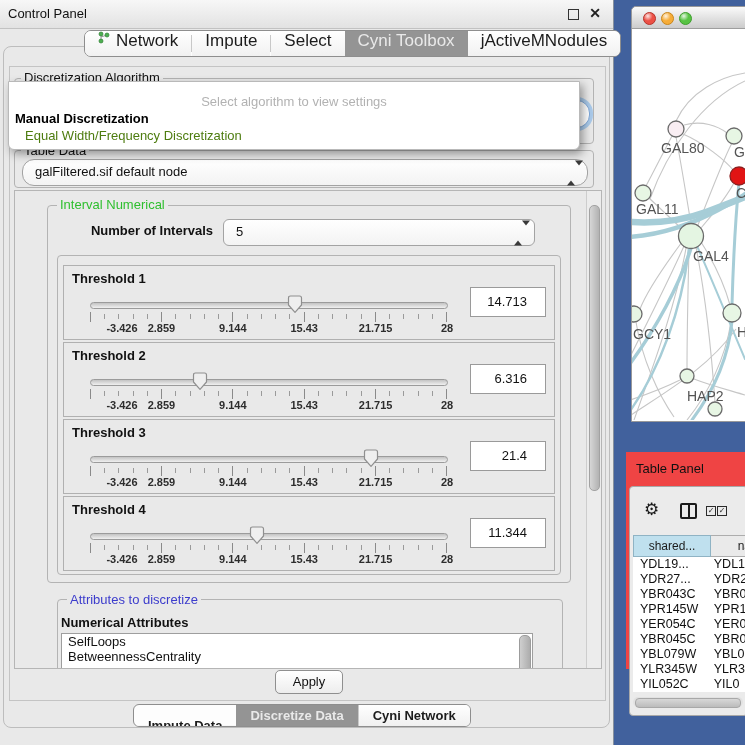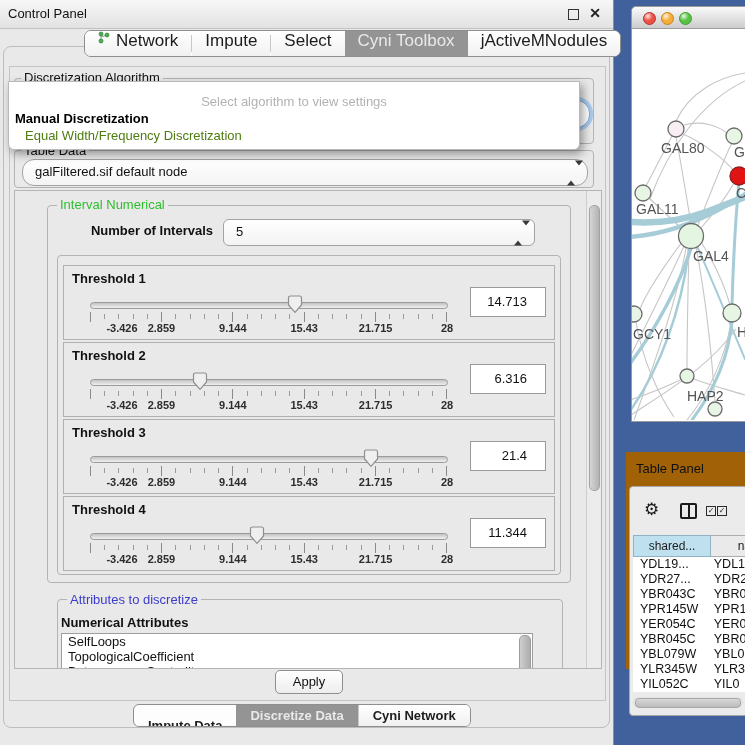--- a/index.html
+++ b/index.html
@@ -114,21 +114,21 @@
     border:1px solid #98989a;border-radius:5px 5px 0 0;}
   #net-titlebar{height:21px;background:linear-gradient(#fafafa,#cccccc);border-bottom:1px solid #9e9e9e;
     border-radius:5px 5px 0 0;position:relative;}
   .light{position:absolute;top:5px;width:11px;height:11px;border-radius:50%;
     background-image:radial-gradient(circle at 35% 28%,rgba(255,255,255,.85),rgba(255,255,255,0) 45%);}
   .l-red{left:11px;background-color:#ec5045;border:1px solid #b5342c;}
   .l-yel{left:29px;background-color:#f6ac38;border:1px solid #c8861c;}
   .l-grn{left:47px;background-color:#57c343;border:1px solid #3f9e2f;}
   #net-canvas{display:block;}
 
-  #tp-area{position:absolute;left:12px;top:452px;width:120px;height:217px;background:#a16207;}
+  #tp-area{position:absolute;left:12px;top:452px;width:120px;height:217px;background:#ef4444;}
   #tp-title{position:absolute;left:10px;top:9px;font-size:13px;color:#111;}
   #tp-box{position:absolute;left:3px;top:34px;width:117px;height:228px;background:#ebebeb;
     border:1px solid #a8a8a8;border-radius:4px;overflow:hidden;}
   #tp-toolbar{position:absolute;left:0;top:0;width:100%;height:46px;}
   .gear{position:absolute;left:14px;top:12px;font-family:"DejaVu Sans",sans-serif;font-size:17px;color:#1a1a1a;}
   .split-ico{position:absolute;left:50px;top:16px;width:13px;height:12px;border:2px solid #1a1a1a;border-radius:2px;}
   .split-ico::after{content:"";position:absolute;left:50%;top:0;width:2px;height:100%;background:#1a1a1a;transform:translateX(-50%);}
   .chk{position:absolute;top:19px;width:8px;height:8px;border:1.2px solid #2a2a2a;font-size:8px;line-height:8px;
     text-align:center;color:#2a2a2a;}
   .chk1{left:76px;} .chk2{left:87px;}
@@ -289,21 +289,20 @@
           <span class="tk5">28</span>
       </div>
       <div class="vbox">11.344</div>
     </div>
 
     <div id="attr-box" class="gbox"></div>
     <div id="attr-title" class="group-title">Attributes to discretize</div>
     <div id="attr-sub">Numerical Attributes</div>
     <div id="attr-list">
       <div class="li">SelfLoops</div>
-      <div class="li">TopologicalCoefficient</div>
       <div class="li">BetweennessCentrality</div>
       <div class="sb"></div>
     </div>
 
     <div id="vscroll">
         <div class="thumb"></div>
       </div>
   </div>
 
   <div id="algo-popup" class="abs">

